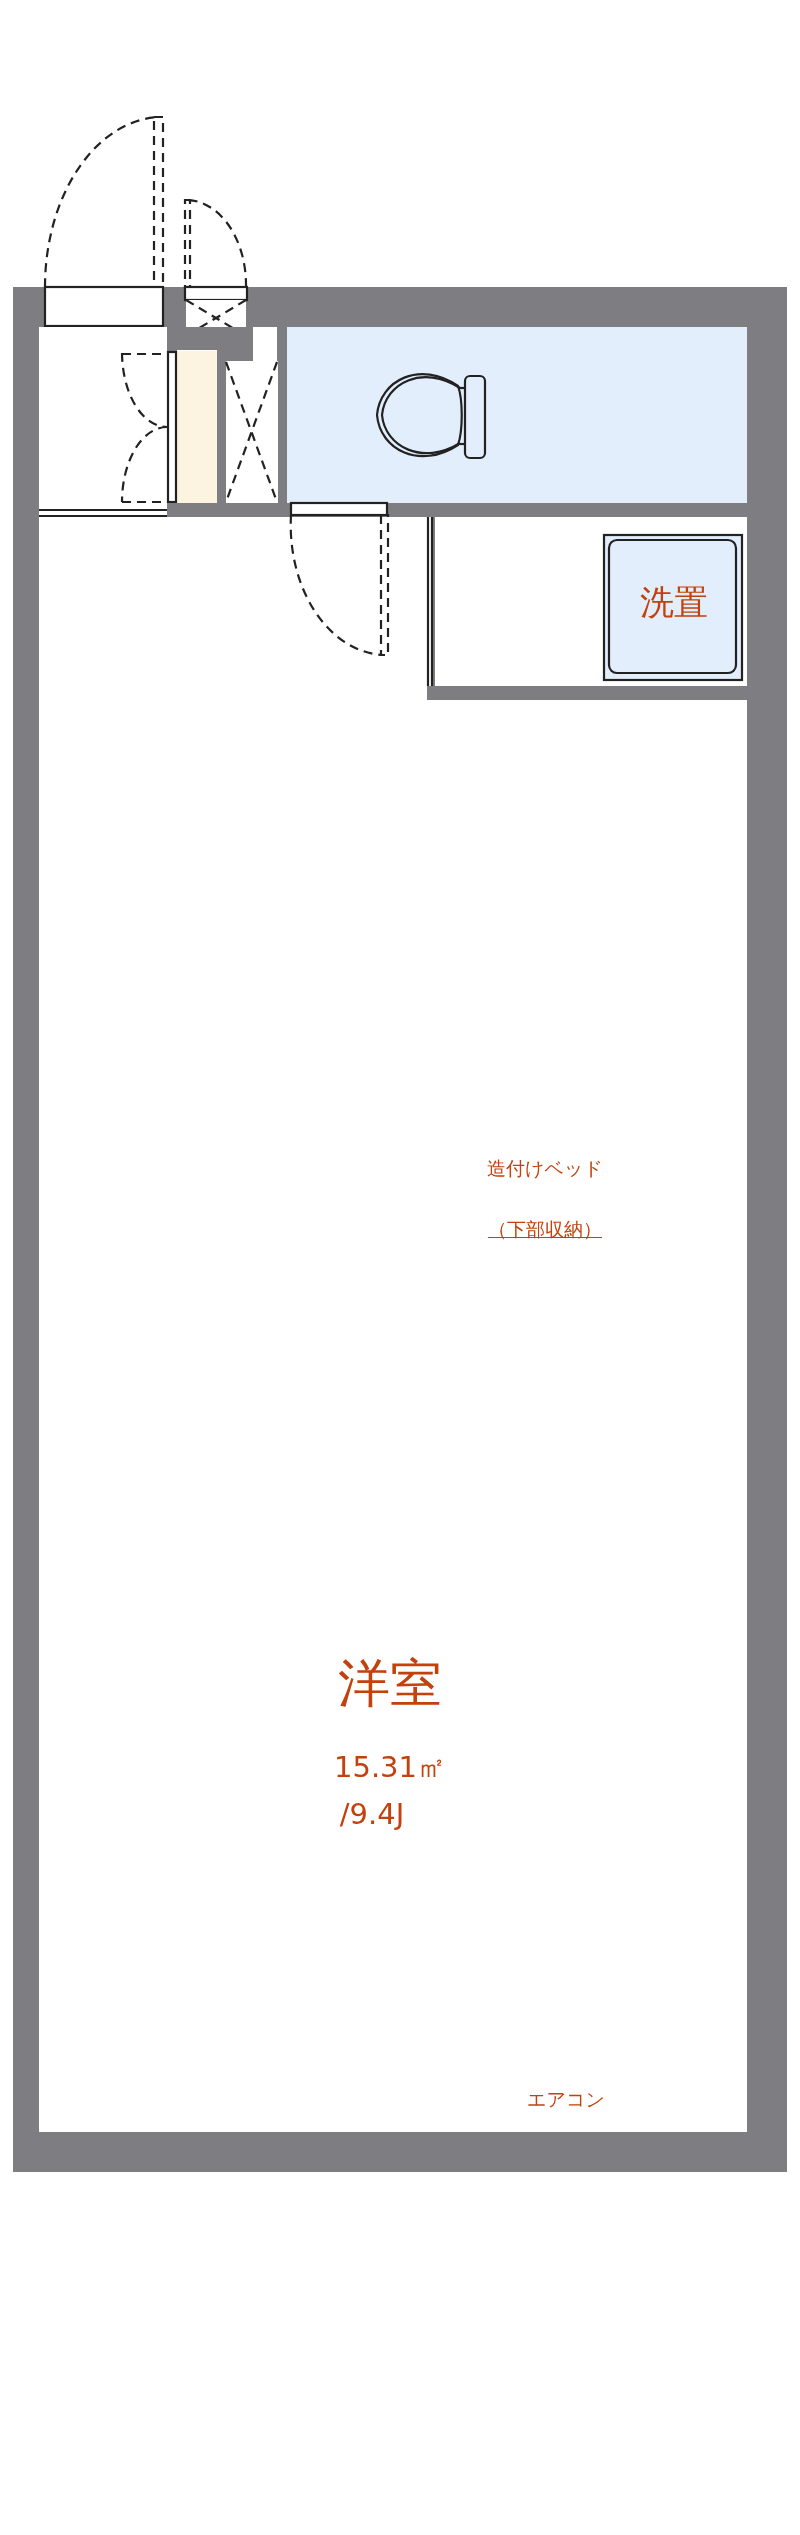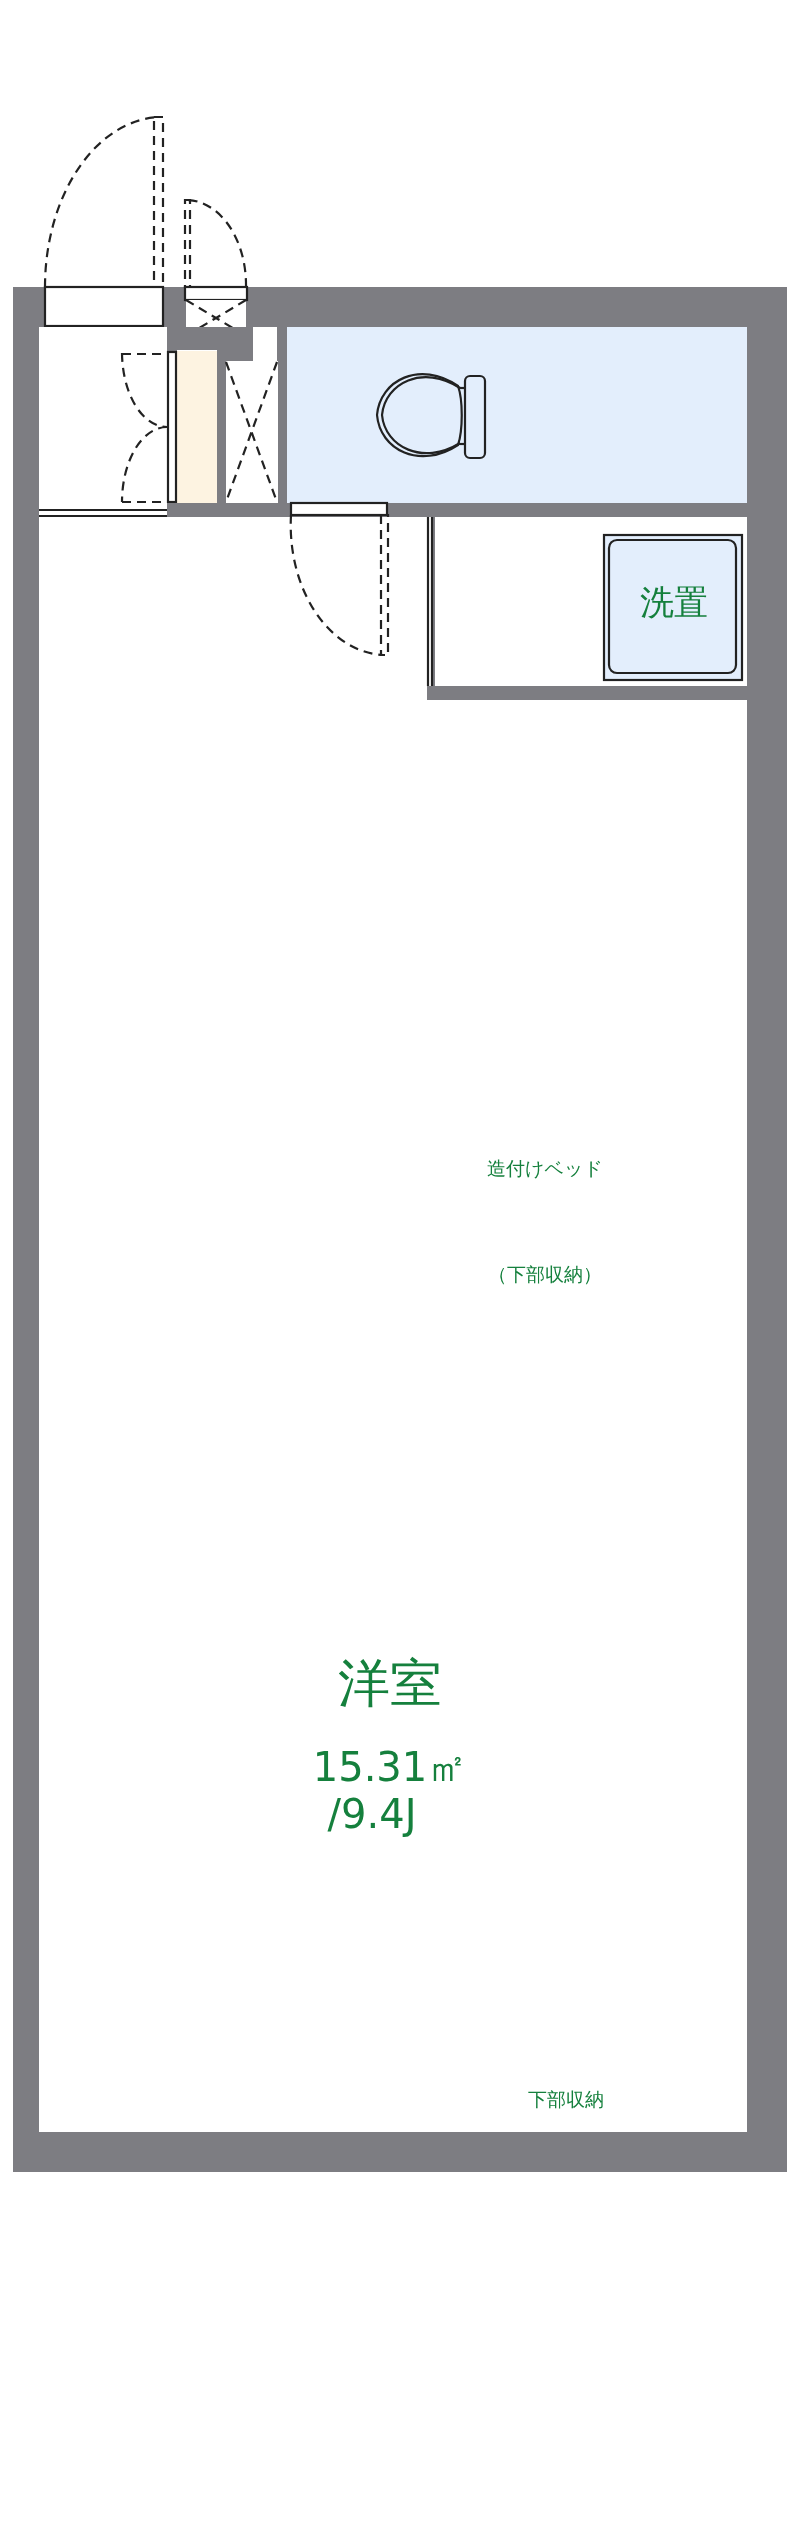--- a/index.html
+++ b/index.html
@@ -1,20 +1,20 @@
 <!DOCTYPE html>
 <html><head>
 <meta charset="utf-8">
 <style>
   html, body { margin: 0; padding: 0; background: #ffffff; }
   body { width: 800px; height: 2535px; position: relative; overflow: hidden; font-family: "DejaVu Sans", sans-serif; }
   #plan { position: absolute; left: 0; top: 0; }
-  .lbl { position: absolute; color: #15803d; text-align: center; white-space: nowrap; font-family: "DejaVu Sans", sans-serif; }
+  .lbl { position: absolute; color: #c2410c; text-align: center; white-space: nowrap; font-family: "DejaVu Sans", sans-serif; }
   .room-name { font-size: 52px; line-height: 60px; font-family: Liberation Mono, monospace; }
-  .room-area { font-size: 40px; line-height: 44px; }
+  .room-area { font-size: 29px; line-height: 44px; }
   .small { font-size: 19px; line-height: 36px; }
   .mid { font-size: 34px; line-height: 40px; }
 </style>
 </head>
 <body>
 
 
 
 <svg id="plan" width="800" height="2535" viewBox="0 0 800 2535" xmlns="http://www.w3.org/2000/svg">
   <defs>
@@ -222,22 +222,22 @@
   <g>
     <rect class="dash" x="304" y="2216" width="89" height="135">
     <path class="dash" d="M305 2349 L348 2217 L392 2349">
   </path></rect></g>
 
 
 
 <div class="lbl mid" style="left:610px; top:582px; width:128px;">洗置</div>
 
 <div class="lbl small" style="left:370px; top:1150px; width:350px;">造付けベッド</div>
-<div class="lbl small" style="left:370px; top:1256px; width:350px;">（下部収納）</div>
+<div class="lbl small" style="left:370px; top:1211px; width:350px;text-decoration:underline;">（下部収納）</div>
 
 <div class="lbl room-name" style="left:250px; top:1658px; width:280px;">洋室</div>
 <div class="lbl room-area" style="left:250px; top:1745px; width:280px;">15.31㎡</div>
 <div class="lbl room-area" style="left:232px; top:1792px; width:280px;">/9.4J</div>
 
-<div class="lbl small" style="left:471px; top:2081px; width:190px;">下部収納</div>
+<div class="lbl small" style="left:471px; top:2081px; width:190px;">エアコン</div>
 
 
 
 
 </rect></rect></rect></rect></line></rect></body></html>

